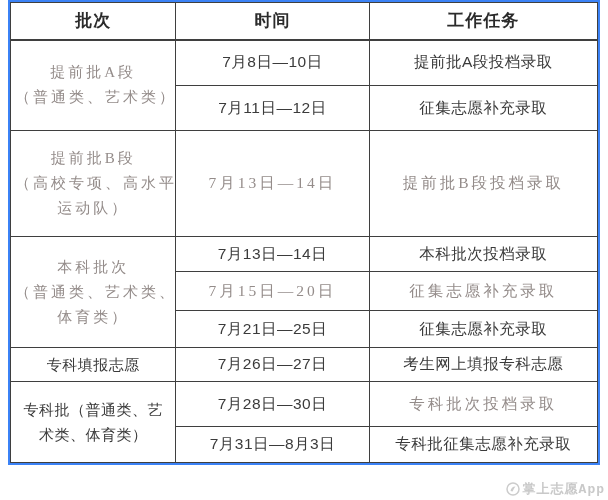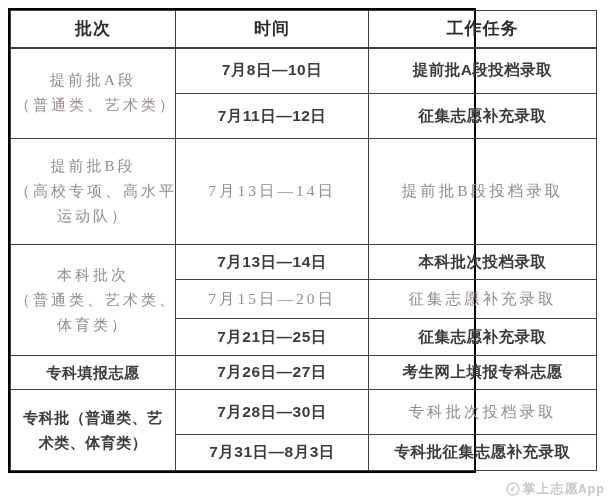--- a/index.html
+++ b/index.html
@@ -2,22 +2,22 @@
 <html><head>
 <meta charset="utf-8">
 <style>
   html,body{margin:0;padding:0;}
   body{
     width:608px;height:500px;position:relative;overflow:hidden;
     background:#ffffff;
     font-family:"Liberation Sans","DejaVu Sans",sans-serif;
   }
   .table-wrap{
-    position:absolute;left:8px;top:8px;width:468px;
-    border:2px solid #000000;box-sizing:border-box;background:#fff;
+    position:absolute;left:8px;top:0;width:592px;
+    border:2px solid #3b82f6;box-sizing:border-box;background:#fff;
   }
   table{
     border-collapse:collapse;table-layout:fixed;width:100%;
   }
   col.c-batch{width:165px;}
   col.c-time{width:193px;}
   col.c-task{width:228px;}
   th,td{
     border:1px solid #3f3f3f;
     text-align:center;vertical-align:middle;
@@ -26,21 +26,21 @@
   }
   thead th{
     height:37px;font-size:17px;font-weight:700;color:#2b2b2b;
     border-bottom:2px solid #3f3f3f;
     font-family:"Liberation Sans","DejaVu Sans",sans-serif;
     letter-spacing:1px;
   }
   .tone-dark{
     color:#3b3b3b;
     font-family:"Liberation Sans","DejaVu Sans",sans-serif;
-    font-weight:700;letter-spacing:0.5px;
+    font-weight:400;letter-spacing:0.5px;
   }
   .tone-light{
     color:#948c8a;
     font-family:"Liberation Serif","DejaVu Serif",serif;
     font-weight:400;letter-spacing:3px;
   }
   td.time-cell,td.task-cell{font-size:15.5px;}
   td.batch-cell{font-size:15px;line-height:25px;text-align:center;}
   td.batch-cell div{white-space:nowrap;}
   .watermark{

